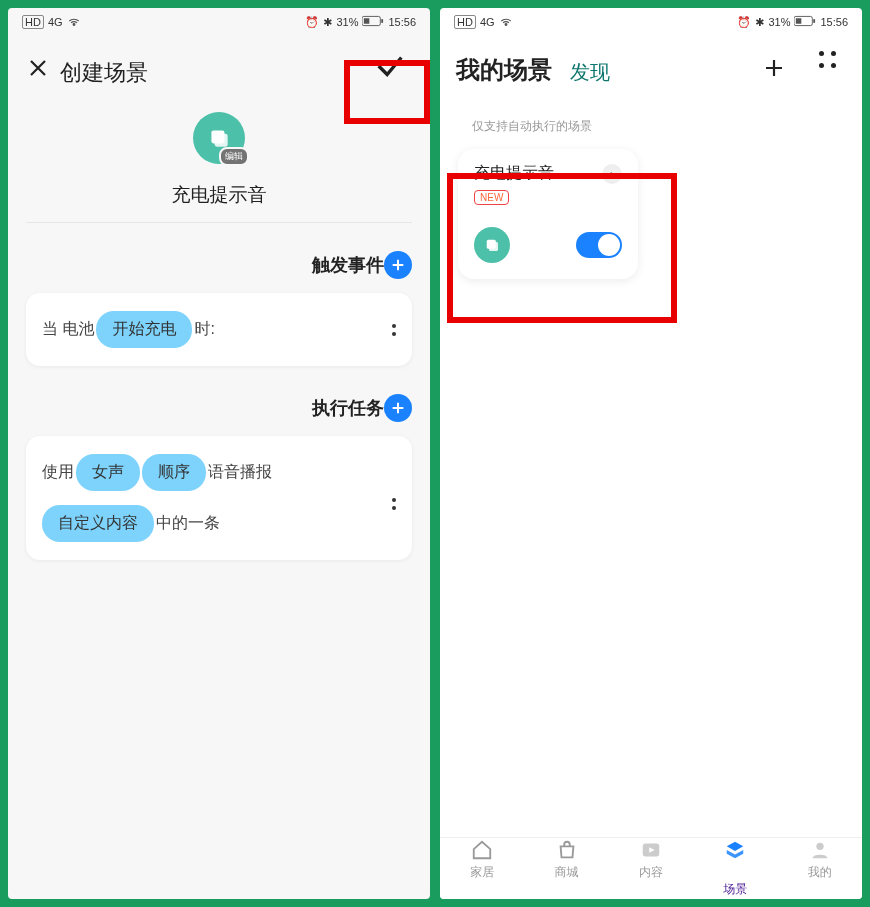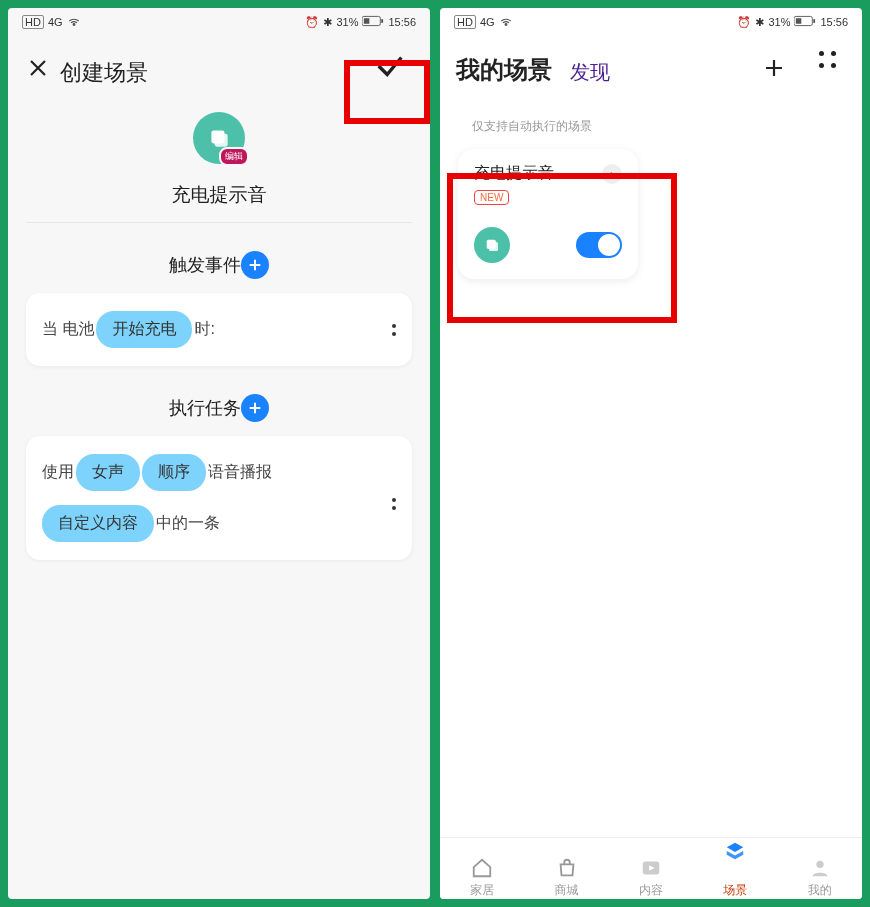--- a/index.html
+++ b/index.html
@@ -70,34 +70,35 @@
   .scene-avatar-wrap { text-align:center; padding-top:8px; }
   .scene-avatar {
     width:52px; height:52px; border-radius:50%;
     background:#4cc0a8;
     display:inline-flex; align-items:center; justify-content:center;
     position:relative;
   }
   .scene-avatar svg { width:26px; height:26px; fill:#fff; }
   .edit-badge {
     position:absolute; bottom:-2px; right:-4px;
-    background:#be185d; border:2px solid #f7f7f7;
+    background:#737373; border:2px solid #f7f7f7;
     font-size:9px; color:#fff;
     border-radius:8px; padding:1px 4px;
   }
   .scene-name {
     text-align:center; font-size:19px; color:#222;
     margin-top:18px; padding-bottom:14px;
   }
   .divider { height:1px; background:#e6e6e6; margin:0 18px; }
   
   .section { padding:0 18px; }
   .section-head {
-    display:flex; justify-content:center; align-items:center;
+    display:flex; justify-content:flex-end; align-items:center;
     padding:28px 0 14px 0;
+    font-weight:bold;
   }
   .section-title { font-size:18px; color:#222; }
   .add-btn {
     width:28px; height:28px; border-radius:50%;
     background:#1a82ff; color:#fff;
     display:flex; align-items:center; justify-content:center;
     font-size:20px; font-weight:bold;
   }
   .card {
     background:#fff; border-radius:14px;
@@ -118,21 +119,21 @@
   }
   .more-dots span{width:4px;height:4px;background:#333;border-radius:50%;}
   .card-task .more-dots { top:55%; }
   
   .header-r {
     display:flex; align-items:flex-end; padding:14px 16px 10px 16px;
     gap:18px;
     font-family:Liberation Serif, serif;
   }
   .title-r { font-size:24px; font-weight:600; color:#222; }
-  .subtitle-r { font-size:20px; color:#4c1d95; }
+  .subtitle-r { font-size:20px; color:#0f766e; }
   .spacer { flex:1; }
   .plus-icon, .menu-icon {
     width:36px; height:36px; display:flex;align-items:center;justify-content:center;
     color:#222;
   }
   .menu-icon { display:grid; grid-template-columns:repeat(2,6px); grid-template-rows:repeat(2,6px); gap:6px; }
   .menu-icon span{ width:5px;height:5px;background:#222;border-radius:50%; }
   .hint-text { font-size:12px; color:#999; padding:22px 18px 10px 32px; }
   .scene-card {
     margin:4px 18px 0 18px;
@@ -170,28 +171,28 @@
     width:22px;height:22px;border-radius:50%;background:#fff;
   }
   .red-box-2 {
     left:7px;top:165px;width:230px;height:150px;
   }
   
   .bottom-nav {
     position:absolute; bottom:0; left:0; right:0;
     height:62px; background:#fff;
     border-top:1px solid #eee;
-    display:flex; justify-content:space-around; align-items:flex-end;
+    display:flex; justify-content:space-around; align-items:flex-start;
   }
   .nav-item {
     display:flex; flex-direction:column; align-items:center; gap:2px;
     font-size:12px; color:#999;
     width:60px;
   }
-  .nav-item.active { color:#c2410c;gap:19px; }
+  .nav-item.active { color:#4c1d95;gap:19px; }
   .nav-icon { width:24px; height:24px; display:flex;align-items:center;justify-content:center; }
   .nav-icon svg { width:22px; height:22px; }
 </style>
 </head>
 <body>
 
 <div class="phone">
   <div class="status-bar">
     <div class="status-left">
       <span class="hd-badge">HD</span>

